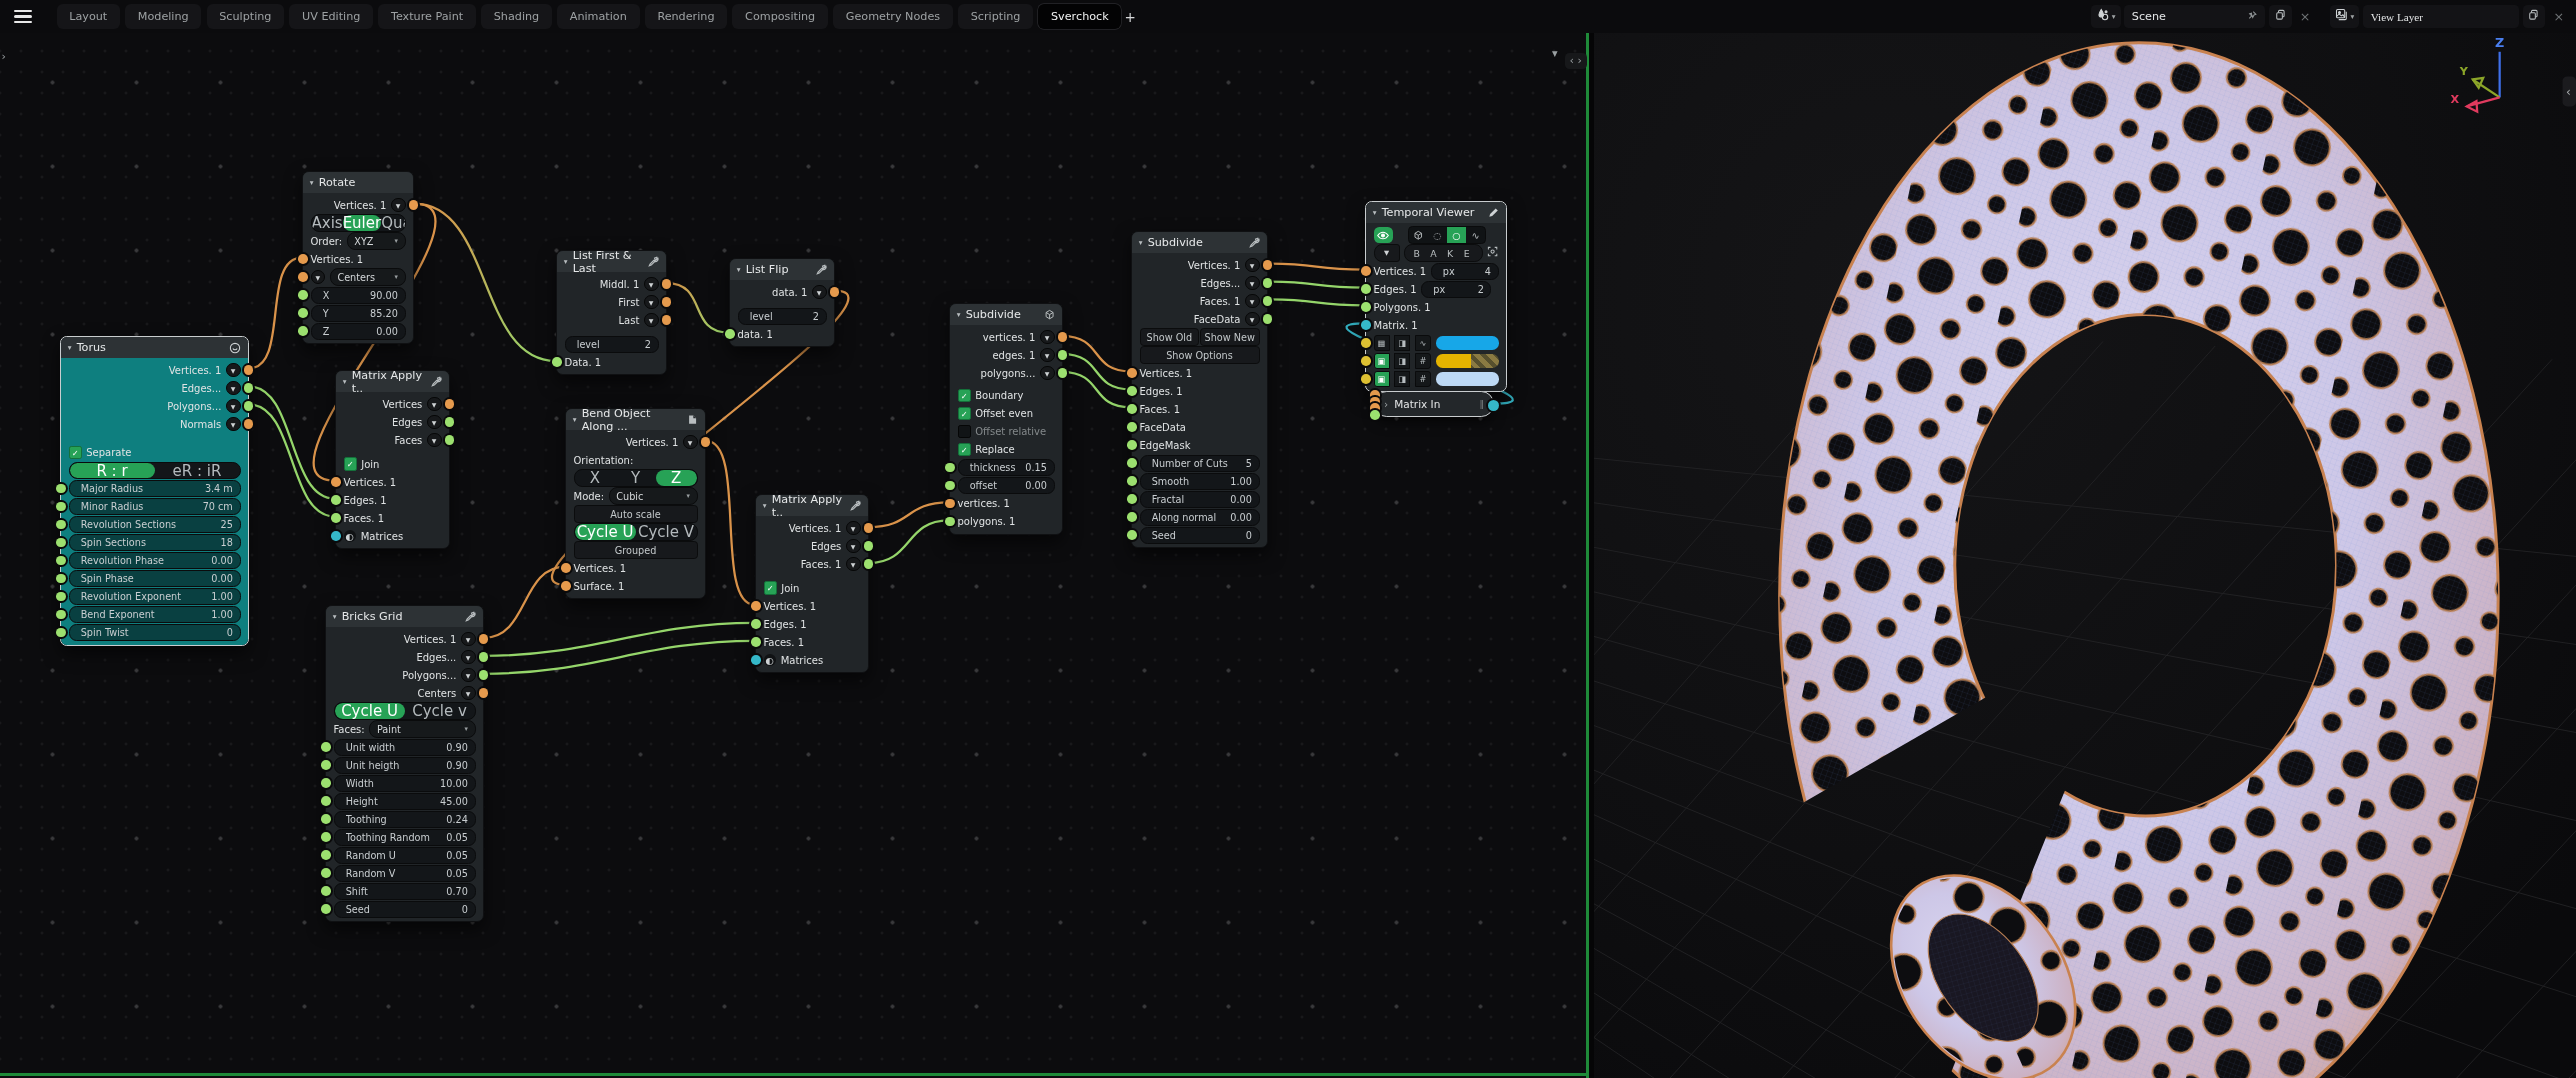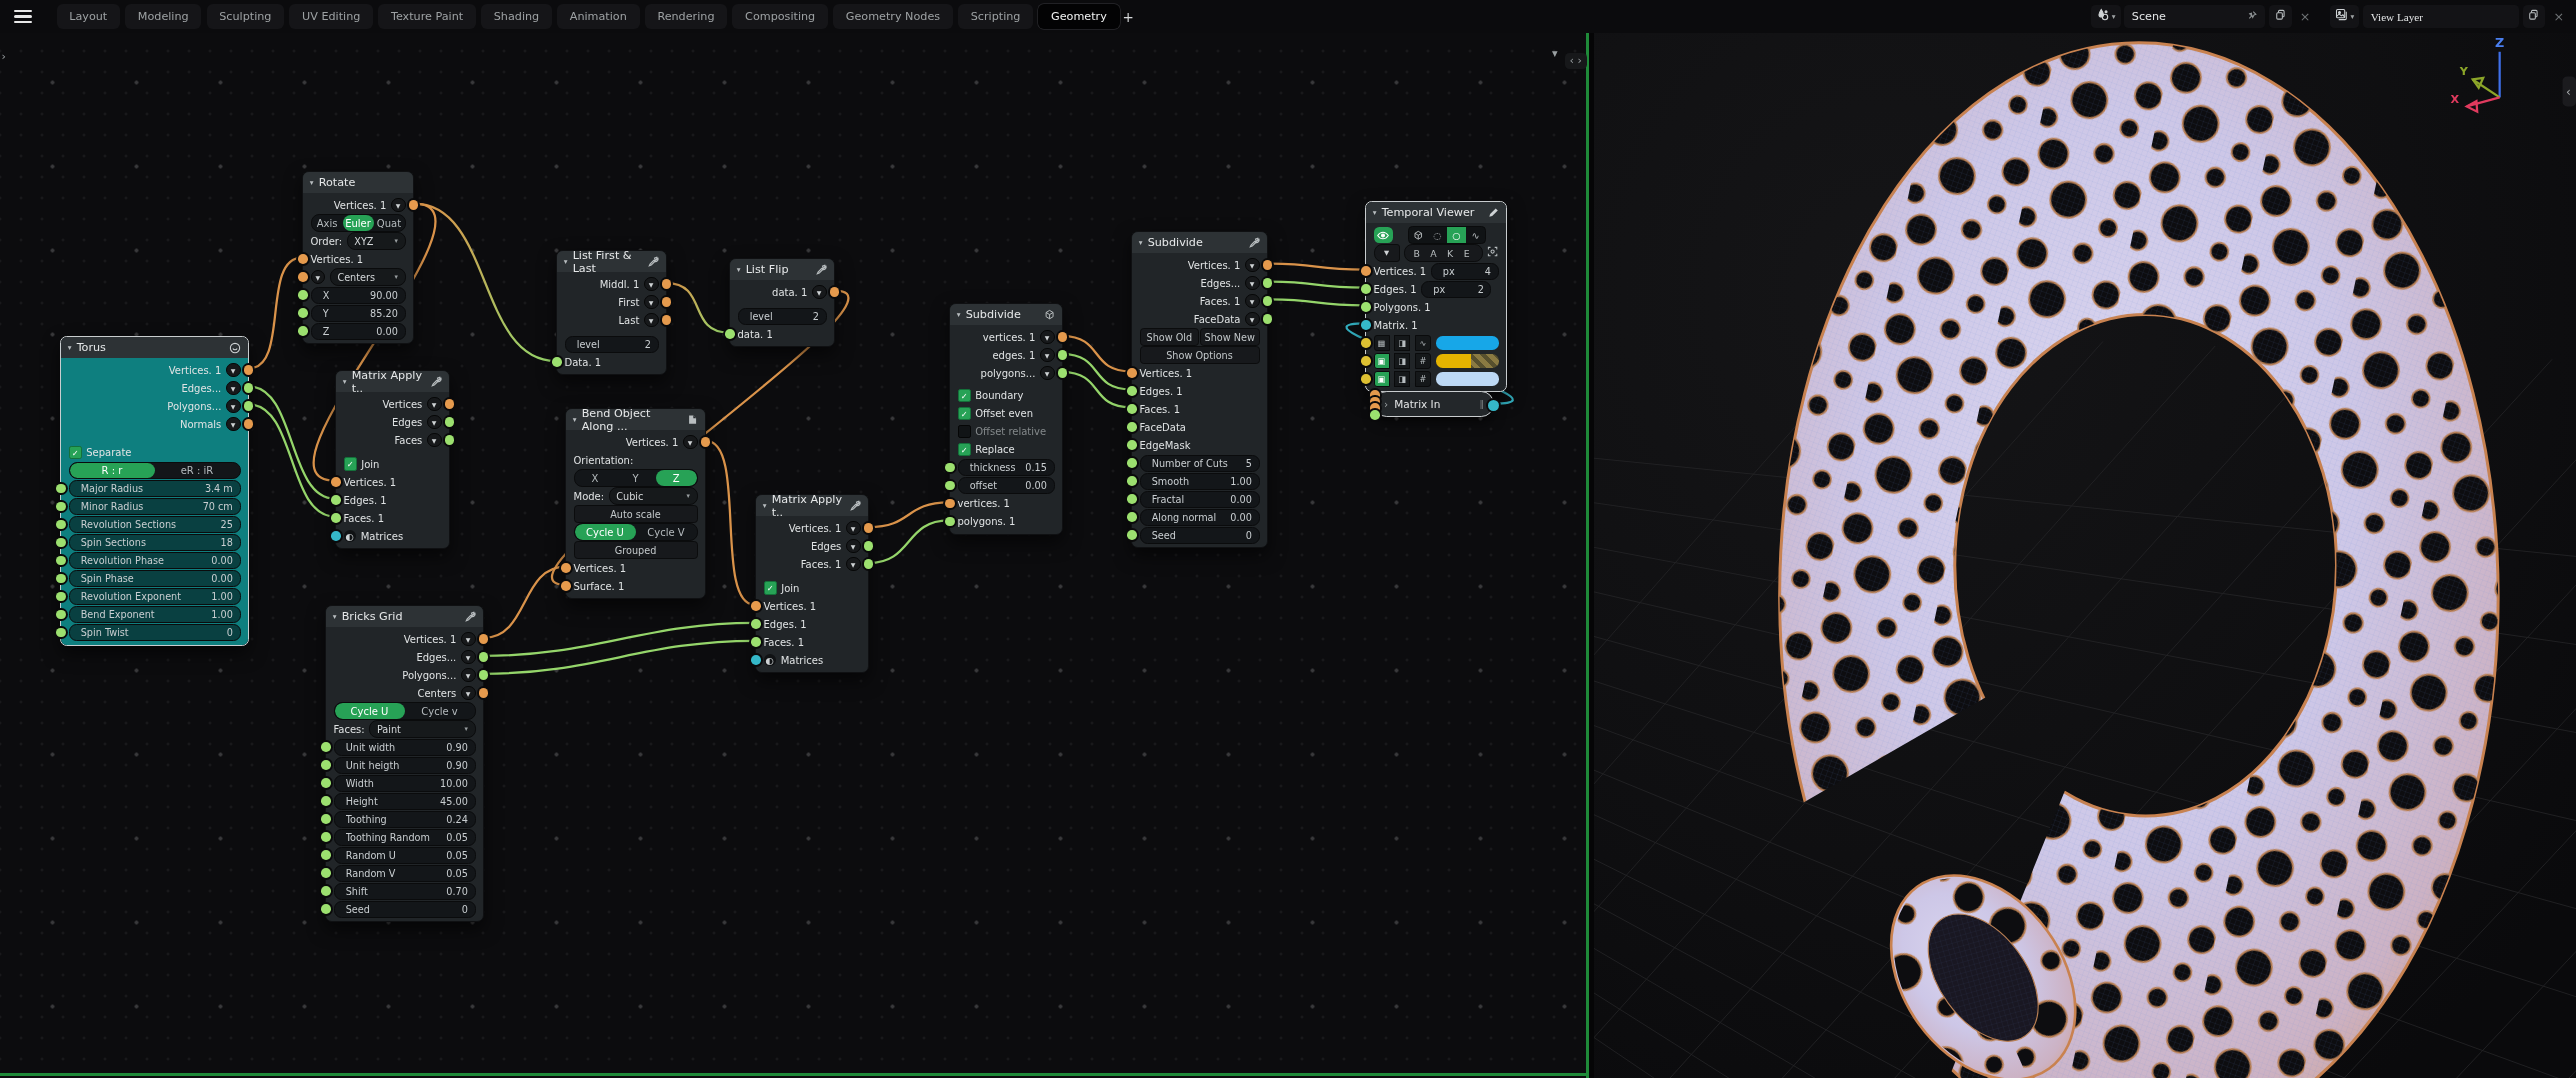--- a/index.html
+++ b/index.html
@@ -52,21 +52,21 @@
   .sockbtn{width:12.7px;height:12.7px;border-radius:50%;background:#17191b;border:0.7px solid #060707;color:#cfd3d5;
            font-size:6px;display:flex;align-items:center;justify-content:center;flex:none;}
   .lbl{font-size:10px;color:#e0e3e4;white-space:nowrap;}
   .lbl.dim{color:#84898b;}
   .pill{flex:1;height:15px;background:#131619;border:0.7px solid #0a0b0c;border-radius:7.5px;display:flex;
         align-items:center;padding:0 6.7px;font-size:9.7px;color:#c9ced1;min-width:0;}
   .pill .plabel{margin-left:4.5px;white-space:nowrap;overflow:hidden;}
   .pill .val{margin-left:auto;padding-left:4.5px;white-space:nowrap;}
   .teal .pill{background:rgba(7,22,24,.6);}
   .tg{flex:1;display:flex;background:#131619;border:0.7px solid #0a0b0c;border-radius:8.2px;height:15.7px;overflow:hidden;}
-  .tg span{flex:1;display:flex;align-items:center;justify-content:center;font-size:10px;color:#b4babd;white-space:nowrap;}
+  .tg span{flex:1;display:flex;align-items:center;justify-content:center;font-size:15px;color:#b4babd;white-space:nowrap;}
   .tg span.on{background:#27a256;color:#fff;border-radius:8.2px;}
   .chk{width:11.2px;height:11.2px;border-radius:2.2px;background:#111416;border:0.7px solid #050606;display:flex;
        align-items:center;justify-content:center;font-size:8.2px;color:#fff;flex:none;}
   .chk.on{background:#27a256;border-color:#14713a;}
   .btnw{flex:1;height:15.7px;background:#17191c;border:0.7px solid #0b0c0d;border-radius:3.7px;display:flex;
         align-items:center;justify-content:center;font-size:9.7px;color:#c3c8ca;white-space:nowrap;}
   .btnrow{flex:1;display:flex;gap:0.7px;}
   .dropp{flex:1;height:15.7px;background:#16191b;border:0.7px solid #0a0b0c;border-radius:8.2px;display:flex;
          align-items:center;padding:0 6.7px;font-size:9.7px;color:#d5d8da;}
   .dropp .dchev{margin-left:auto;color:#9aa0a2;font-size:6.7px;}
@@ -107,21 +107,21 @@
       <div class="tab">Modeling</div>
       <div class="tab">Sculpting</div>
       <div class="tab">UV Editing</div>
       <div class="tab">Texture Paint</div>
       <div class="tab">Shading</div>
       <div class="tab">Animation</div>
       <div class="tab">Rendering</div>
       <div class="tab">Compositing</div>
       <div class="tab">Geometry Nodes</div>
       <div class="tab">Scripting</div>
-      <div class="tab active">Geometry</div>
+      <div class="tab active">Sverchock</div>
     </div>
   <div class="tab-add">+</div>
   <div id="topbar-right">
     <div class="tb-iconbtn">
       <span id="scene-icon"><svg width="13.5" height="13.5" viewBox="0 0 18 18" fill="none" stroke="#cfd3d5" stroke-width="1.5">
             <path d="M7 2C7 2 4 6.5 4 9a3 3 0 0 0 6 0C10 6.5 7 2 7 2z" fill="#cfd3d5"></path>
             <circle cx="12" cy="12" r="3.6"></circle>
             <circle cx="13.4" cy="5" r="1.3" fill="#cfd3d5"></circle>
           </svg></span>
         <span class="chev">▾</span>

